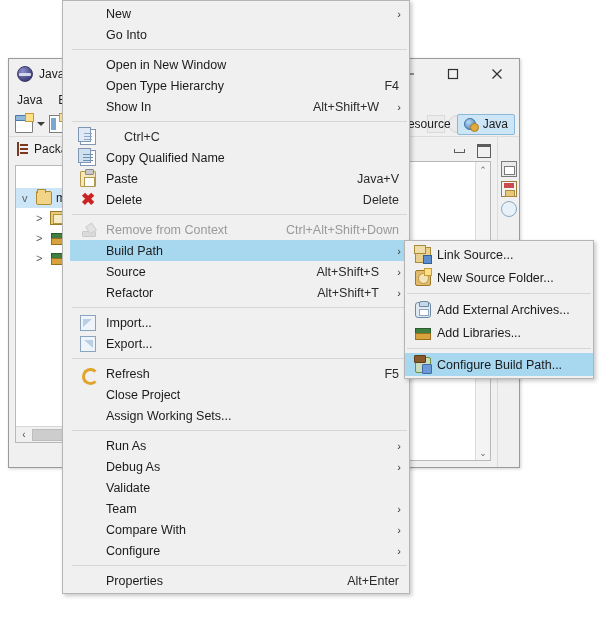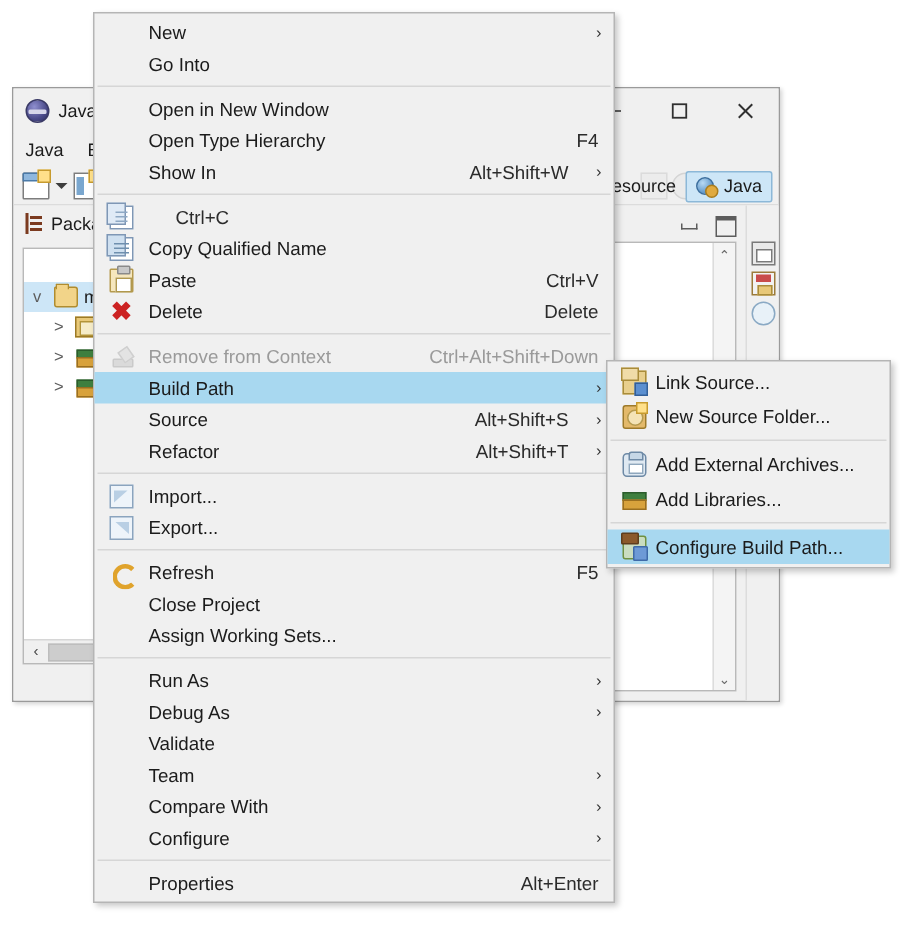--- a/index.html
+++ b/index.html
@@ -218,21 +218,21 @@
   .ctx-menu{
     position:absolute;
     background:#f0f0f0;
     border:1px solid #b5b5b5;
     box-shadow: 2px 2px 4px rgba(0,0,0,.22);
     padding: 2px 0;
     font-size: 12.5px;
     color:#1b1b1b;
     z-index: 50;
   }
-  #main-menu{ left:62px; top:8px; width:348px; }
+  #main-menu{ left:62px; top:0; width:348px;padding-left:7px; }
   #sub-menu{ left:404px; top:240px; width:190px; z-index:60; }
 
   .mi{
     position:relative;
     height:21px;
     display:flex; align-items:center;
     padding-left:36px; padding-right:10px;
     white-space:nowrap;
     cursor:default;
   }
@@ -463,21 +463,21 @@
       <span class="mi-ico g-copy"></span>
       <span class="mi-accel">Ctrl+C</span>
     </div>
     <div class="mi">
       <span class="mi-ico g-copyq"></span>
       <span class="mi-label">Copy Qualified Name</span>
     </div>
     <div class="mi">
       <span class="mi-ico g-paste"></span>
       <span class="mi-label">Paste</span>
-      <span class="mi-accel">Ctrl+V</span>
+      <span class="mi-accel">Java+V</span>
     </div>
     <div class="mi">
       <span class="mi-ico g-delete">✖</span>
       <span class="mi-label">Delete</span>
       <span class="mi-accel">Delete</span>
     </div>
 
     <div class="mi-sep"></div>
 
     <div class="mi disabled">

